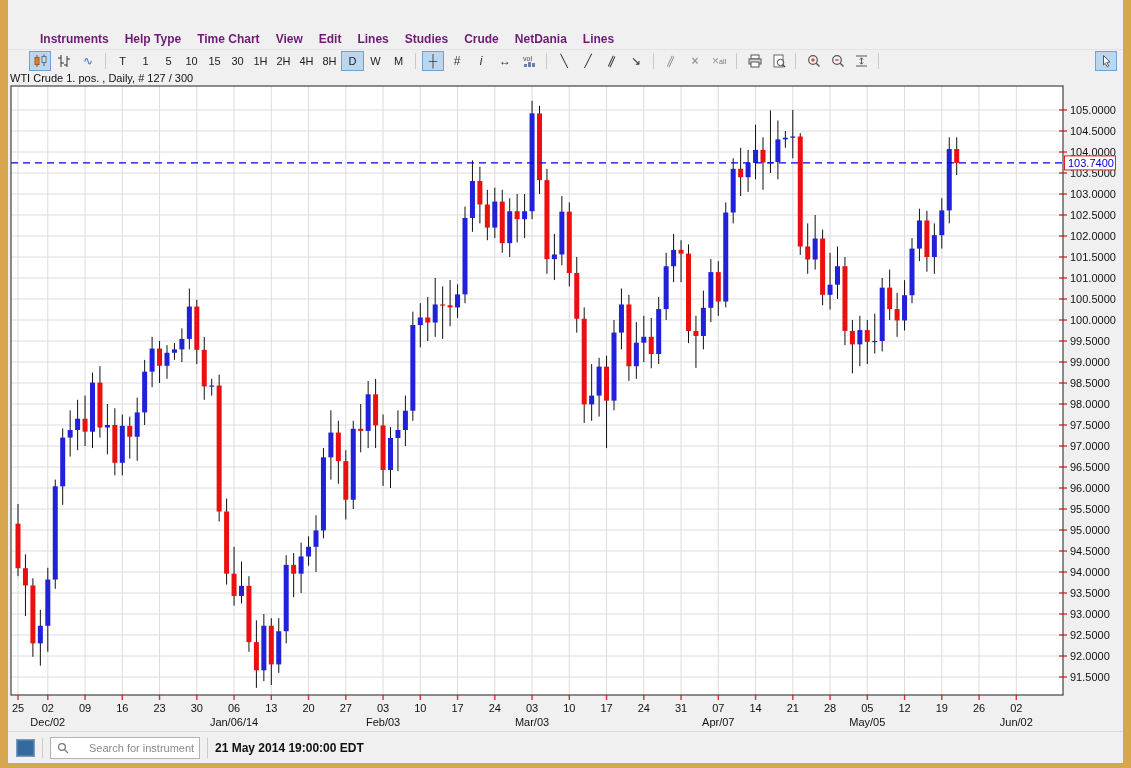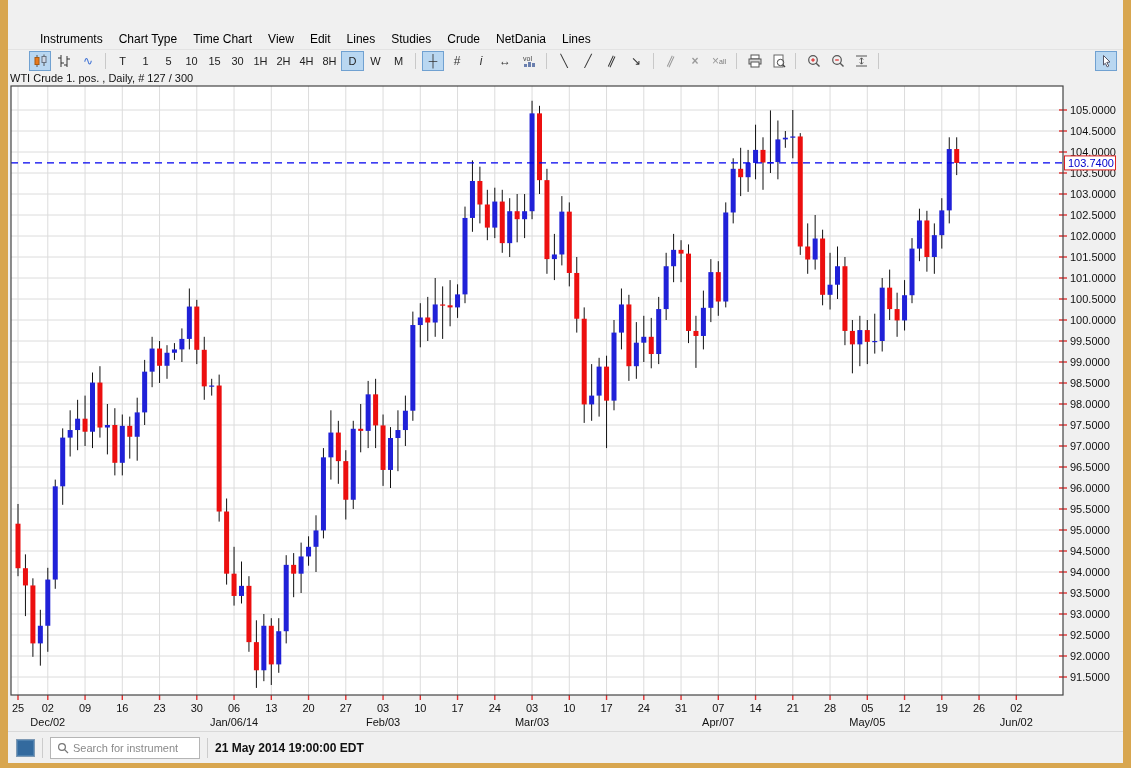--- a/index.html
+++ b/index.html
@@ -9,41 +9,41 @@
   .titlebar{position:absolute;left:0;top:0;width:1131px;height:29px;background:#d8a64f;}
   .title-text{position:absolute;left:0;right:0;top:6px;text-align:center;font-size:13px;color:#221a08;font-weight:600;}
   .app-icon{position:absolute;left:26px;top:7px;width:16px;height:15px;}
   .win-btn{position:absolute;top:4px;height:21px;display:flex;align-items:center;justify-content:center;cursor:default;}
   .btn-min{left:1018px;width:28px;color:#111;font-weight:bold;font-size:14px;}
   .btn-max{left:1048px;width:28px;}
   .btn-max .box{width:10px;height:9px;border:2px solid #111;background:transparent;}
   .btn-close{left:1078px;width:42px;background:#c8443c;border:1px solid #9c2f28;border-radius:3px;color:#fff;font-size:14px;font-weight:bold;box-shadow:inset 0 1px 0 rgba(255,255,255,.25);}
   
   .menubar{position:absolute;left:0;top:29px;width:1115px;height:21px;background:#f0f0f0;display:flex;align-items:center;padding-left:24px;box-sizing:border-box;border-bottom:1px solid #e3e3e3;}
-  .menu-item{font-size:12px;font-weight:normal;color:#000000;padding:0 8px;cursor:default;}
+  .menu-item{font-size:12px;font-weight:bold;color:#701a75;padding:0 8px;cursor:default;}
   
   .toolbar{position:absolute;left:0;top:50px;width:1115px;height:22px;background:#f0f0f0;display:flex;align-items:center;padding-left:20px;box-sizing:border-box;}
   .tbtn{width:20px;height:18px;display:flex;align-items:center;justify-content:center;font-size:12px;color:#333;margin:0 1px;border:1px solid transparent;cursor:default;}
   .tbtn.active{background:#b9d7f1;border:1px solid #70a1d1;}
   .tbtn.gray{color:#9a9a9a;}
   .ttxt{min-width:17px;height:18px;display:flex;align-items:center;justify-content:center;font-size:11px;color:#222;padding:0 2px;border:1px solid transparent;cursor:default;}
   .ttxt.active{background:#b9d7f1;border:1px solid #70a1d1;}
   .tsep{width:1px;height:16px;background:#c9c9c9;margin:0 5px;}
   .tspacer{flex:1;}
   .pinbtn{margin-right:6px;}
   .allsub{font-size:7px;color:#777;vertical-align:sub;}
   
   .chartwrap{position:absolute;left:0;top:72px;width:977px;height:659px;background:#f0f0f0;}
   .chart-label{position:absolute;left:2px;top:0px;font-size:11px;color:#111;z-index:5;}
   
   .statusbar{position:absolute;left:0;top:731px;width:1115px;height:31px;background:#f0f0f0;border-top:1px solid #d9d9d9;display:flex;align-items:center;}
   .bluebox{width:17px;height:16px;background:#336a9e;border:1px solid #7d99b4;margin-left:8px;box-shadow:inset 0 0 0 1px #4d80ae;}
   .sbsep{width:1px;height:20px;background:#cccccc;margin:0 7px;}
   .searchbox{width:148px;height:20px;background:#fff;border:1px solid #b5b5b5;display:flex;align-items:center;}
-  .searchbox input{border:none;outline:none;flex:1;font-size:11px;color:#555;font-family:"Liberation Sans",sans-serif;background:transparent;padding:0;}
+  .searchbox input{border:none;outline:none;flex:1;font-size:11px;color:#555;font-family:"Liberation Sans",sans-serif;background:transparent;padding:0;margin-left:16px;}
   .searchbox input::placeholder{color:#8a8a8a;}
   .sicon{margin:0 4px 0 6px;display:flex;}
   .timestamp{font-size:12px;font-weight:bold;color:#111;}
 </style>
 </head>
 <body>
 
 <div class="window">
   <div class="titlebar">
     <svg class="app-icon" viewBox="0 0 16 15">
@@ -60,21 +60,21 @@
         <span class="box"></span>
       </div>
     <div class="win-btn btn-close">
         <span>×</span>
       </div>
   </div>
 
   <div class="inner">
     <div class="menubar" id="menubar">
         <span class="menu-item">Instruments</span>
-        <span class="menu-item">Chart Type</span>
+        <span class="menu-item">Help Type</span>
         <span class="menu-item">Time Chart</span>
         <span class="menu-item">View</span>
         <span class="menu-item">Edit</span>
         <span class="menu-item">Lines</span>
         <span class="menu-item">Studies</span>
         <span class="menu-item">Crude</span>
         <span class="menu-item">NetDania</span>
         <span class="menu-item">Lines</span>
       </div>
     <div class="toolbar" id="toolbar">

